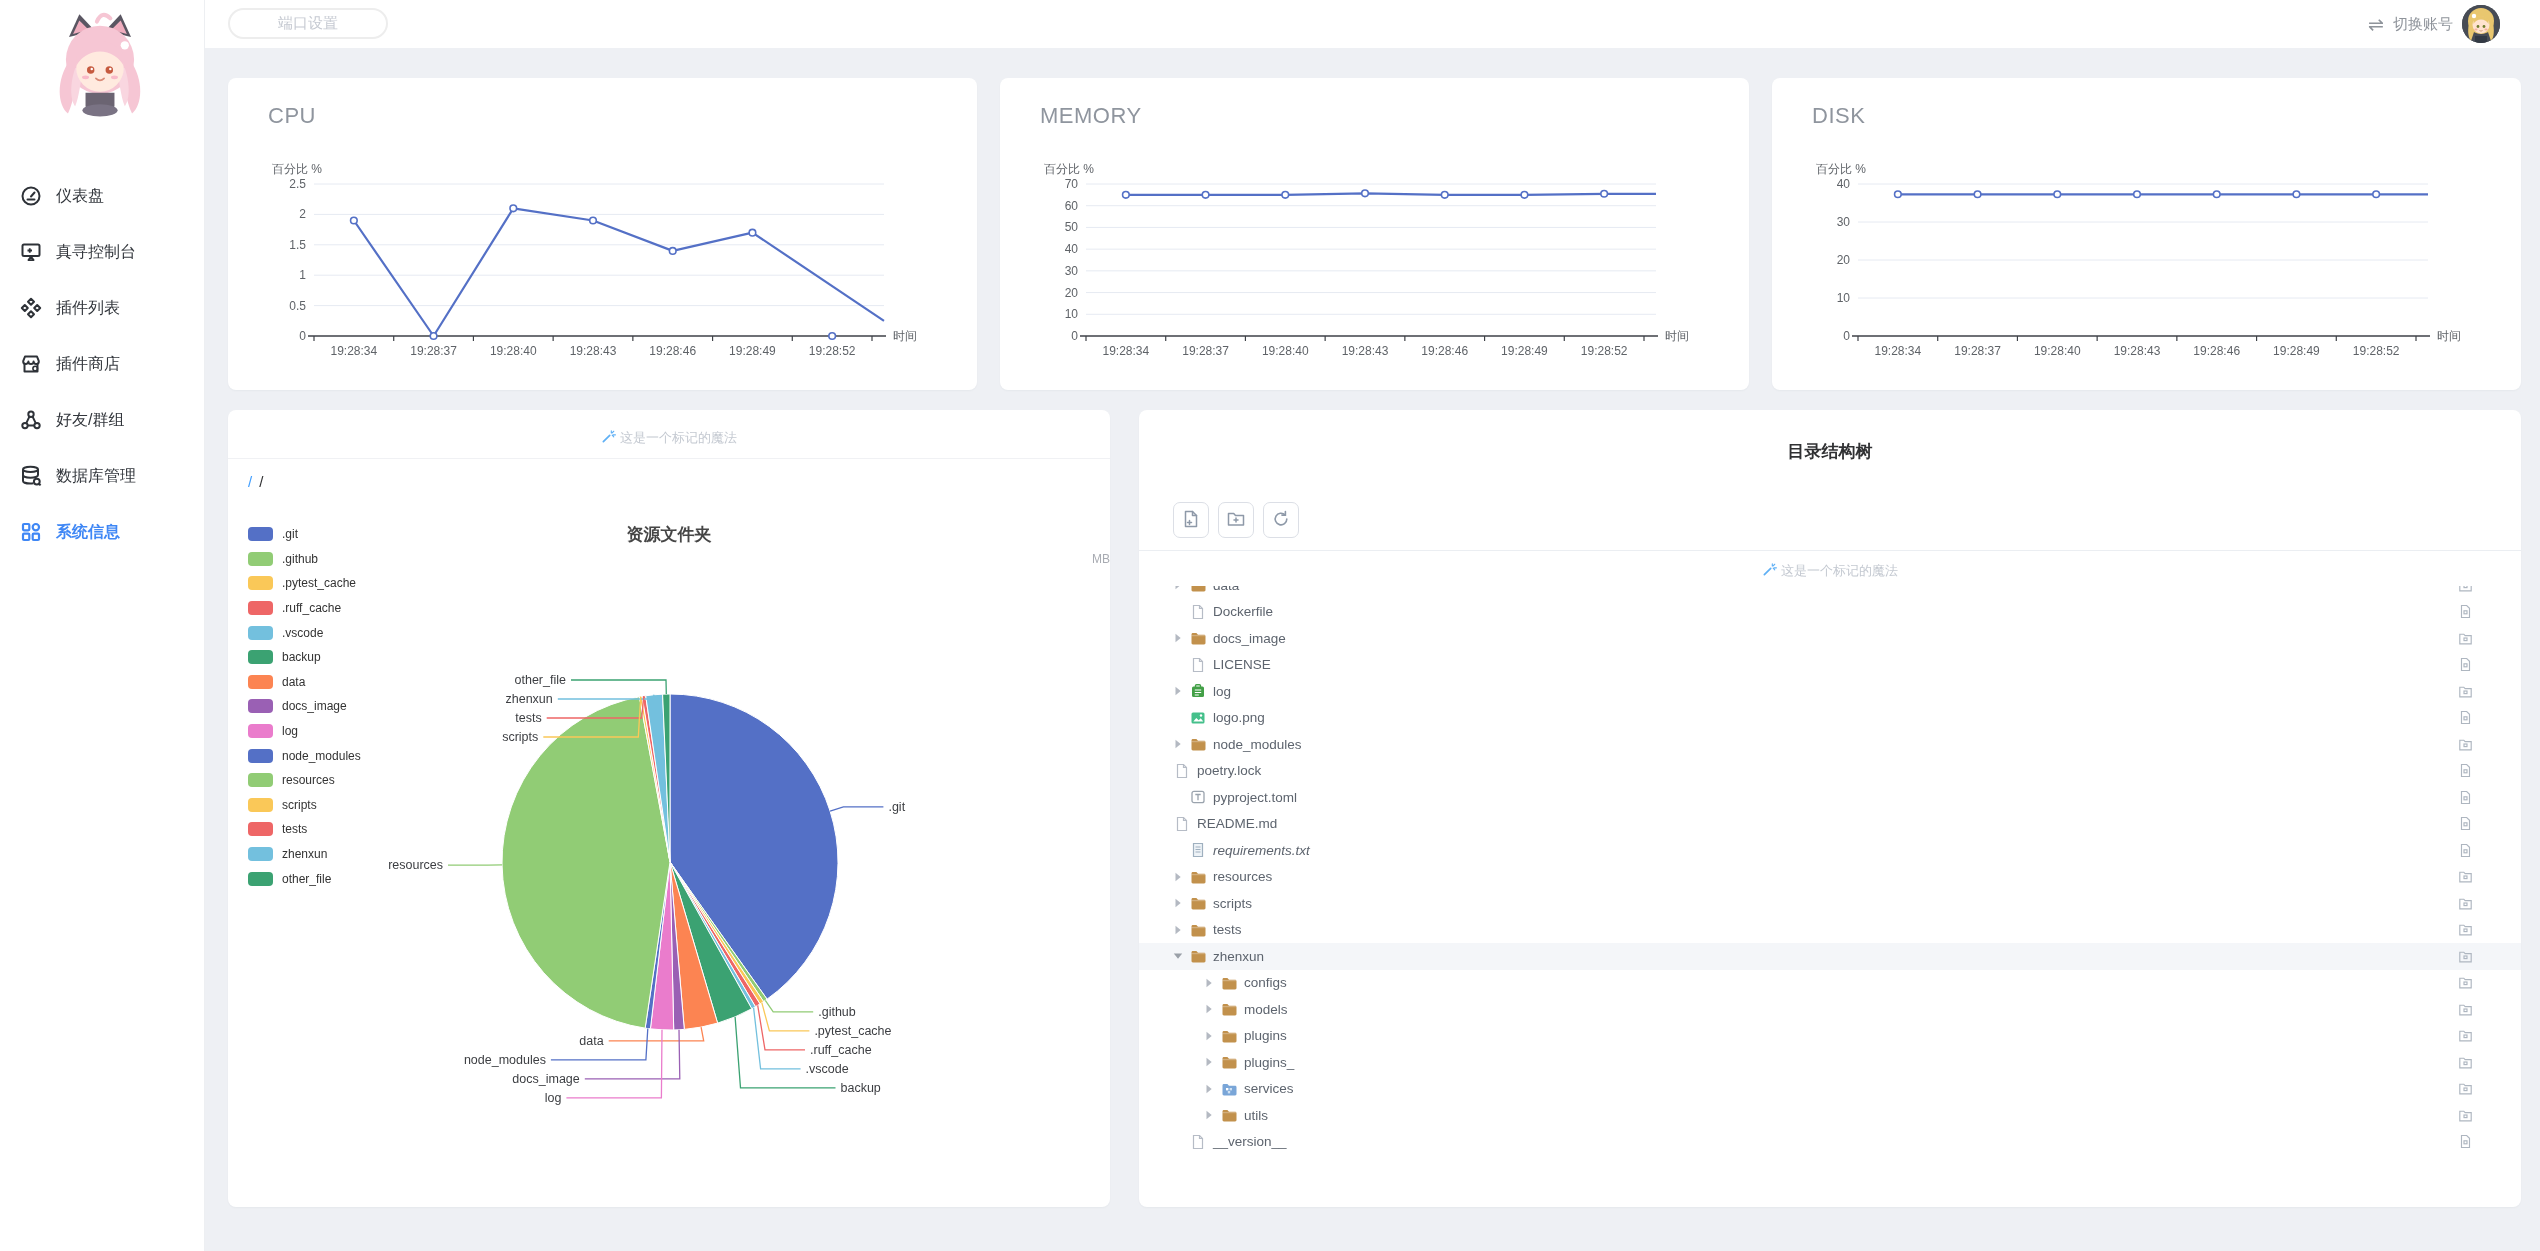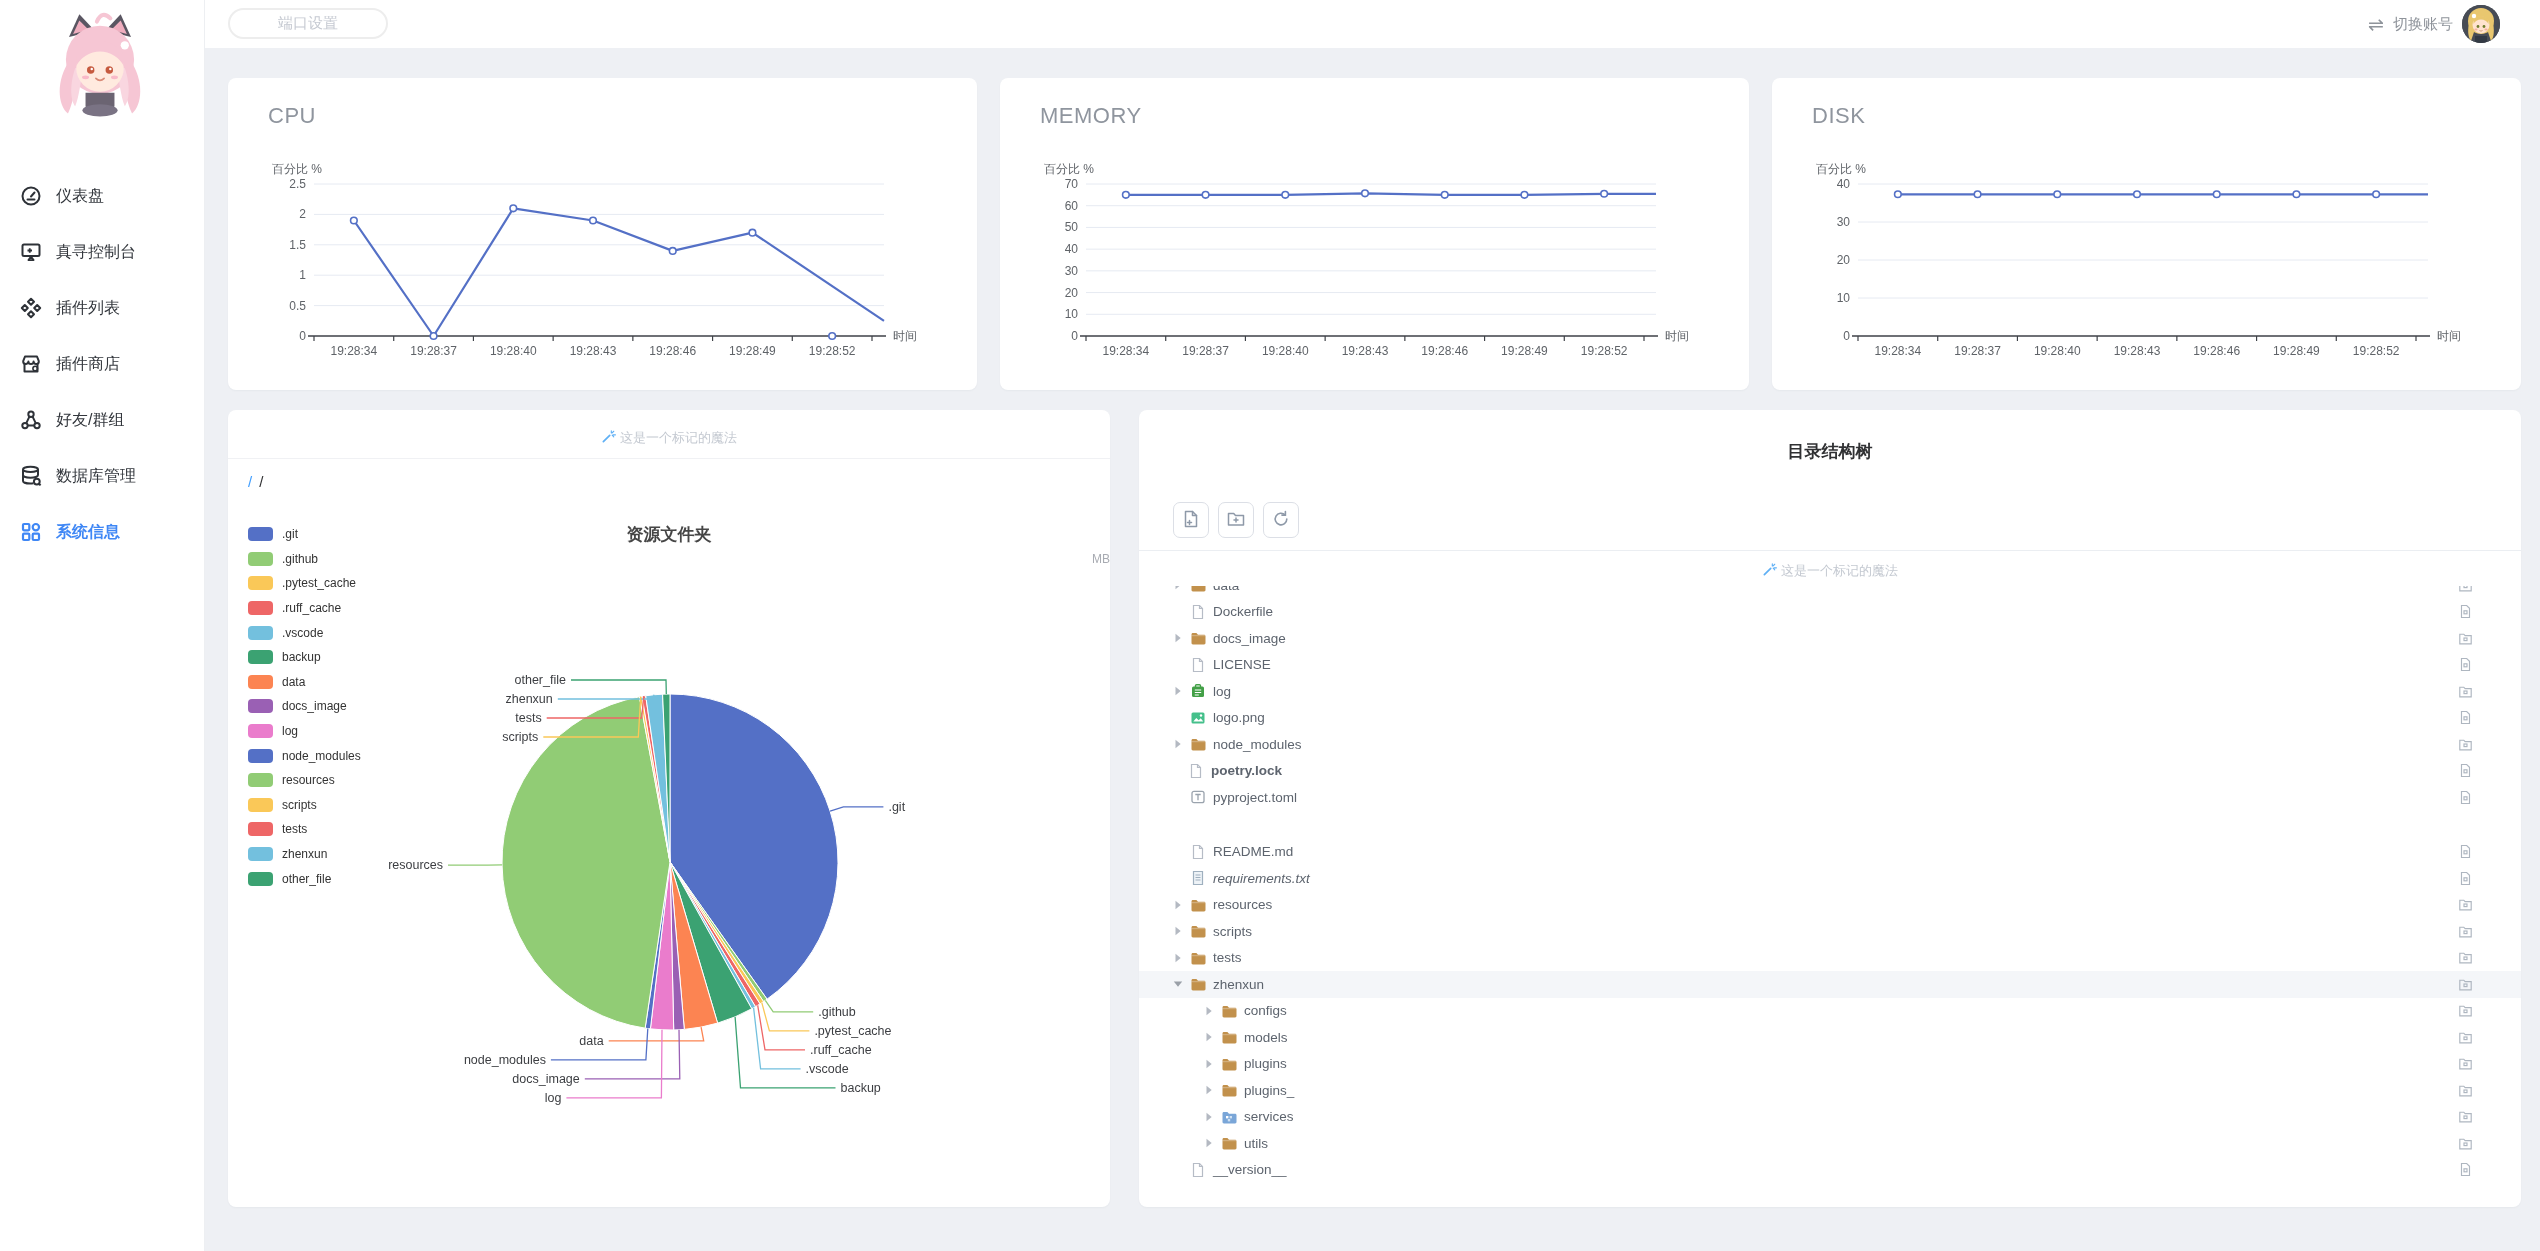--- a/index.html
+++ b/index.html
@@ -601,21 +601,21 @@
                 <rect x="1.5" y="5.1" width="14" height="1.1" fill="rgba(255,255,255,.3)"></rect>
               </svg></span>
             <span class="tree-name">node_modules</span>
             <span class="tree-action"><svg viewBox="0 0 15 15" width="15" height="15">
                 <g fill="none" stroke="#aeb6c0" stroke-width="1.15">
                   <path d="M1.8 3.2h4l1.3 1.4h6.1v8.2H1.8z"></path>
                   <rect x="6" y="7" width="3" height="2.6"></rect>
                 </g>
               </svg></span>
           </div>
-          <div class="tree-row" style="padding-left: 30px; font-weight: bold;">
+          <div class="tree-row" style="padding-left: 16px;">
             <span class="tree-caret"></span>
             <span class="tree-ficon"><svg viewBox="0 0 16 16" width="16" height="16">
                 <path d="M3.5 1.5h6l3 3v10h-9z" fill="#fff" stroke="#b6bcc6" stroke-width="1.2"></path>
                 <path d="M9.5 1.5v3h3" fill="none" stroke="#b6bcc6" stroke-width="1.2"></path>
               </svg></span>
             <span class="tree-name">poetry.lock</span>
             <span class="tree-action"><svg viewBox="0 0 15 15" width="15" height="15">
                 <g fill="none" stroke="#aeb6c0" stroke-width="1.15">
                   <path d="M3.5 1.5h5.2l2.8 2.8v9.2H3.5z"></path>
                   <rect x="6" y="6.8" width="3" height="3"></rect>
@@ -629,21 +629,21 @@
                 <path d="M5.3 5.5h5.4M8 5.5v5.8" stroke="#9aa3ad" stroke-width="1.3" fill="none"></path>
               </svg></span>
             <span class="tree-name">pyproject.toml</span>
             <span class="tree-action"><svg viewBox="0 0 15 15" width="15" height="15">
                 <g fill="none" stroke="#aeb6c0" stroke-width="1.15">
                   <path d="M3.5 1.5h5.2l2.8 2.8v9.2H3.5z"></path>
                   <rect x="6" y="6.8" width="3" height="3"></rect>
                 </g>
               </svg></span>
           </div>
-          <div class="tree-row" style="padding-left: 32px; margin-top: 28px;">
+          <div class="tree-row" style="padding-left: 16px;">
             <span class="tree-caret"></span>
             <span class="tree-ficon"><svg viewBox="0 0 16 16" width="16" height="16">
                 <path d="M3.5 1.5h6l3 3v10h-9z" fill="#fff" stroke="#b6bcc6" stroke-width="1.2"></path>
                 <path d="M9.5 1.5v3h3" fill="none" stroke="#b6bcc6" stroke-width="1.2"></path>
               </svg></span>
             <span class="tree-name">README.md</span>
             <span class="tree-action"><svg viewBox="0 0 15 15" width="15" height="15">
                 <g fill="none" stroke="#aeb6c0" stroke-width="1.15">
                   <path d="M3.5 1.5h5.2l2.8 2.8v9.2H3.5z"></path>
                   <rect x="6" y="6.8" width="3" height="3"></rect>

